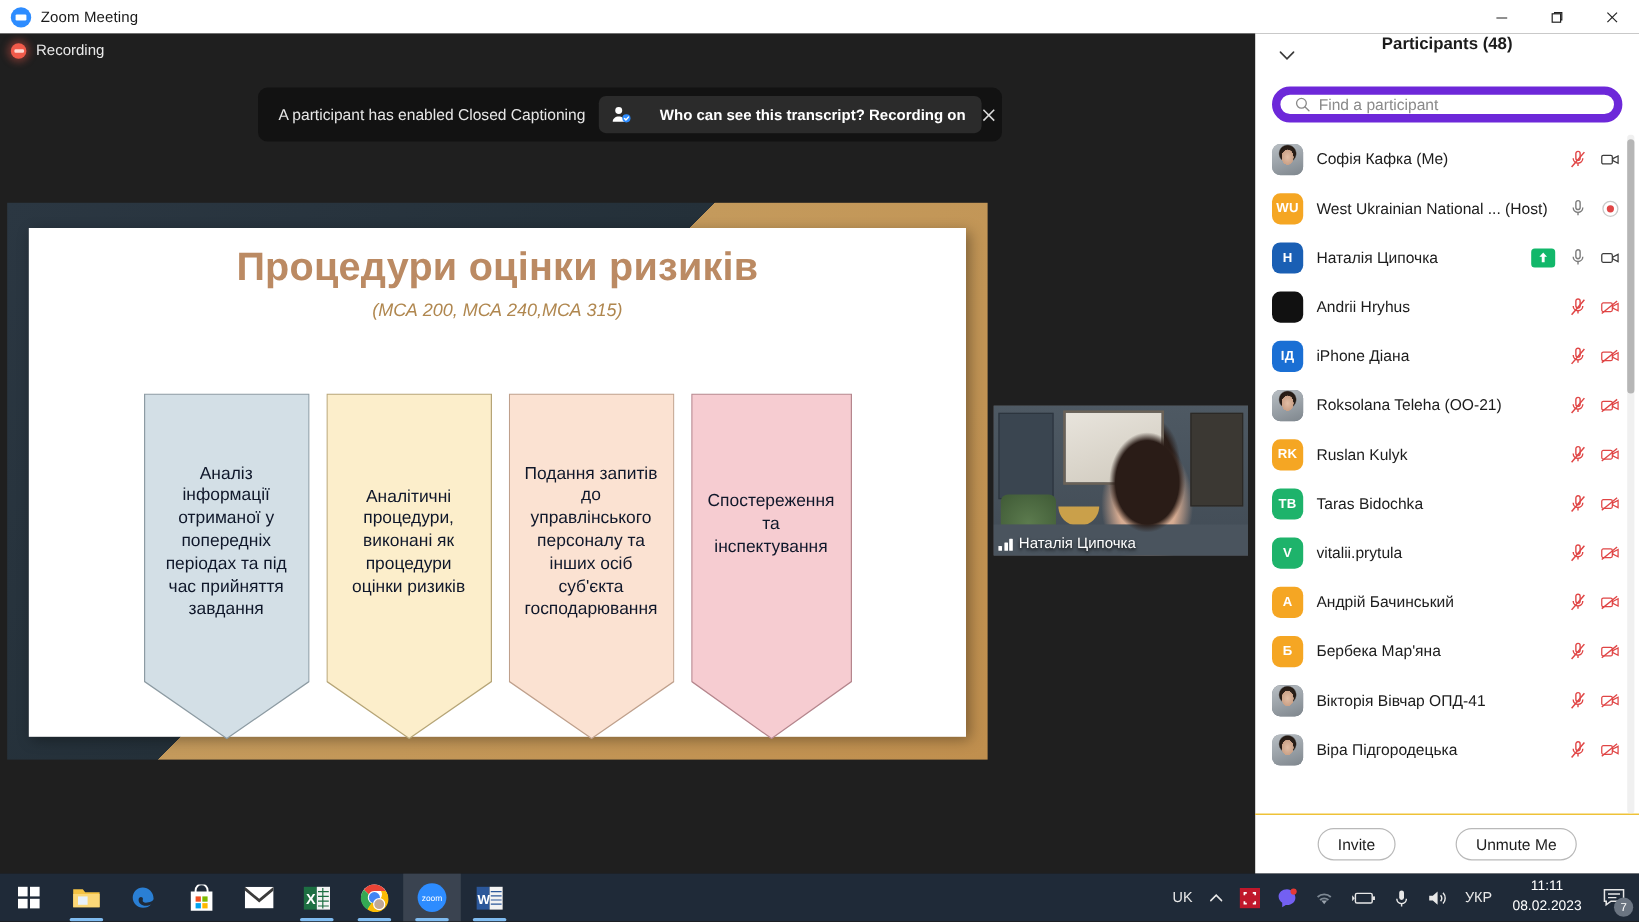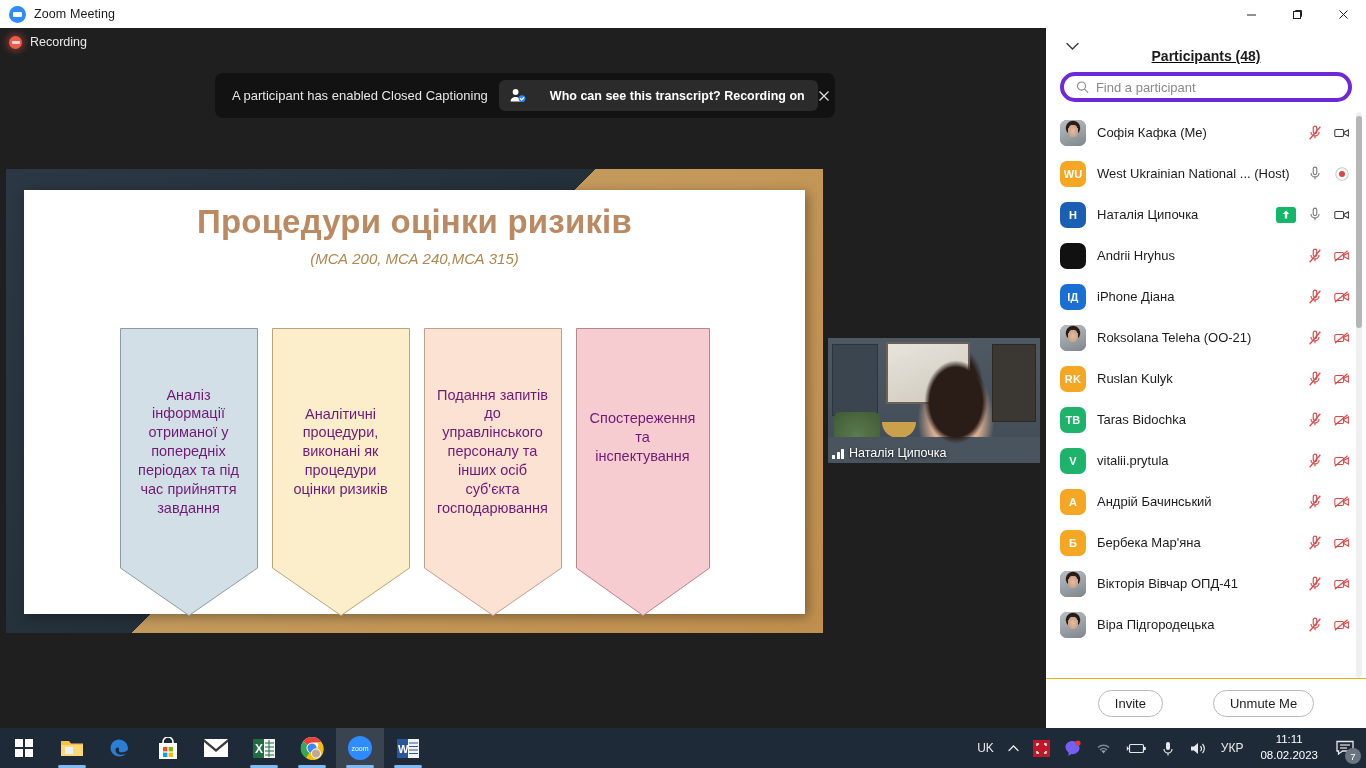--- a/index.html
+++ b/index.html
@@ -91,21 +91,21 @@
     font-size: 15px; font-style: italic; color: #b0874f;
   }
   .shapes {
     position: absolute; left: 0; top: 138px; width: 781px; height: 290px;
     display: flex; justify-content: center; align-items: flex-start; gap: 14px;
   }
   .shape { position: relative; }
   .shape svg { display: block; }
   .shape-text {
     position: absolute; left: 0; right: 0;
-    text-align: center; font-size: 14.5px; line-height: 1.3; color: #701a75;
+    text-align: center; font-size: 14.5px; line-height: 1.3; color: #0f172a;
     padding: 0 6px; white-space: pre-line;
   }
 
   
   .thumb {
     position: absolute; left: 828px; top: 310px; width: 212px; height: 125px;
     background: #5b5d62; overflow: hidden;
   }
   .thumb-bg {
     position: absolute; inset: 0;
@@ -134,32 +134,32 @@
   }
   .bars { display: flex; align-items: flex-end; gap: 1.5px; height: 11px; }
   .bars i { display: block; width: 3px; background: #fff; border-radius: .5px; }
 
   
   .panel {
     position: absolute; top: 28px; right: 0; width: 320px; height: 700px;
     background: #ffffff; display: flex; flex-direction: column;
   }
   .panel-head {
-    height: 36px; display: flex; align-items: flex-end; position: relative; flex: none; text-decoration: underline;
+    height: 36px; display: flex; align-items: flex-start; position: relative; flex: none;
   }
   .panel-collapse {
     position: absolute; left: 16px; top: 8px; width: 20px; height: 20px;
     display: flex; align-items: center; justify-content: center; color: #3a3a3a;
   }
   .panel-title {
     width: 100%; text-align: center; font-size: 14px; font-weight: bold; color: #1c1c1c;
   }
   .search-wrap { padding: 8px 14px 10px; flex: none; }
   .search {
-    height: 30px; border: 4px solid #6d28d9; border-radius: 15px;
+    height: 30px; border: 7px solid #6d28d9; border-radius: 15px;
     display: flex; align-items: center; gap: 7px; padding: 0 12px;
   }
   .search input {
     border: none; outline: none; font-size: 13px; color: #2b2b2b;
     font-family: "Liberation Sans", sans-serif; width: 100%; background: transparent;
   }
   .search input::placeholder { color: #8a8a8a; }
 
   .plist { flex: 1; overflow: hidden; position: relative; }
   .prow {

